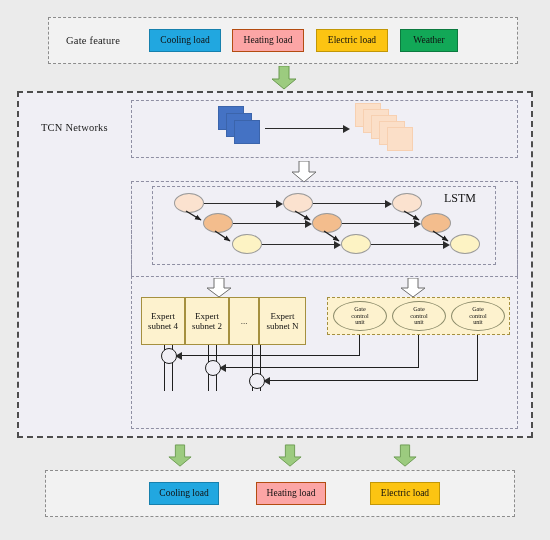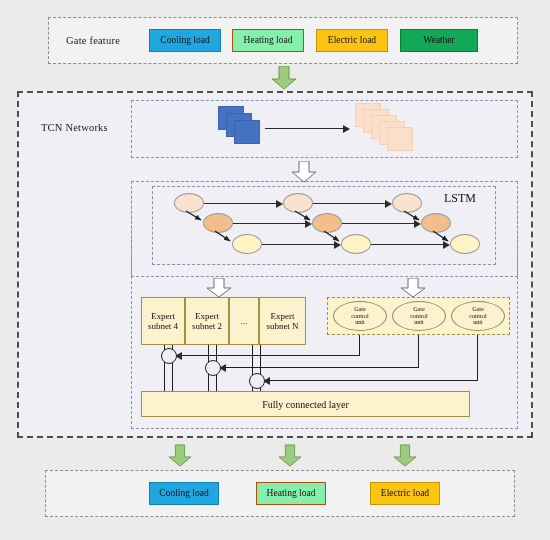--- a/index.html
+++ b/index.html
@@ -35,21 +35,21 @@
     white-space:nowrap;
   }
 
   
   .chip{
     border:1px solid #7a6a1a;
     font-size:9.5px;color:#111;
     line-height:1.05;
   }
   .chip.blue  {background:#21a7e0;border-color:#1680ad;}
-  .chip.orange{background:#86efac;border-color:#b34c11;}
+  .chip.orange{background:#fca5a5;border-color:#b34c11;}
   .chip.yellow{background:#fcc412;border-color:#c29706;}
   .chip.green {background:#12a857;border-color:#0c7a3f;}
 
   
   .card{border:1px solid #ffffff;}
   .card.blue{background:#4472c4;border-color:#3b64ab;}
   .card.peach{background:#fbdfc8;border-color:#f7d0b1;}
 
   
   .line-h{position:absolute;height:0;border-top:1.5px solid #2b2b2b;}
@@ -113,21 +113,21 @@
 
 <div id="root">
 
   <div class="abs panel-dash" style="left:48px;top:17px;width:470px;height:47px;"></div>
 
   <div class="abs sec-label" style="left:66px;top:33px;width:110px;height:16px;line-height:16px;">Gate feature</div>
 
   <div class="abs chip blue ctr" style="left:149px;top:29px;width:72px;height:23px;">Cooling load</div>
   <div class="abs chip orange ctr" style="left:232px;top:29px;width:72px;height:23px;">Heating load</div>
   <div class="abs chip yellow ctr" style="left:316px;top:29px;width:72px;height:23px;">Electric load</div>
-  <div class="abs chip green ctr" style="left:400px;top:29px;width:78px;height:23px;">Weather</div>
+  <div class="abs chip green ctr" style="left:400px;top:29px;width:58px;height:23px;">Weather</div>
 
   <div class="green-arrow" style="left:271px;top:66px;">
     <svg width="26" height="24" viewBox="0 0 26 24">
       <polygon points="8,0 18,0 18,13 25,13 13,23 1,13 8,13" fill="#9ccb7f" stroke="#6a9a50" stroke-width="1"></polygon>
     </svg>
   </div>
 
   <div class="abs panel-dashdot" style="left:17px;top:91px;width:516px;height:347px;"></div>
 
   <div class="abs inner-dashdot" style="left:131px;top:100px;width:387px;height:58px;"></div>
@@ -264,21 +264,20 @@
   <div class="arrowhead-l" style="left:175px;top:351.5px;"></div>
   <div class="hline" style="left:219px;top:367px;width:200px;"></div>
   <div class="arrowhead-l" style="left:219px;top:363.5px;"></div>
   <div class="hline" style="left:263px;top:380px;width:215px;"></div>
   <div class="arrowhead-l" style="left:263px;top:376.5px;"></div>
 
   <div class="junction" style="left:161px;top:348px;width:14px;height:14px;"></div>
   <div class="junction" style="left:205px;top:360px;width:14px;height:14px;"></div>
   <div class="junction" style="left:249px;top:373px;width:14px;height:14px;"></div>
 
-  <div class="abs fcl ctr" style="left:141px;top:391px;width:329px;height:26px;">Fully connected layer</div>
 
   <div class="green-arrow" style="left:168px;top:444px;">
     <svg width="24" height="24" viewBox="0 0 26 24">
       <polygon points="8,0 18,0 18,13 25,13 13,23 1,13 8,13" fill="#9ccb7f" stroke="#6a9a50" stroke-width="1"></polygon>
     </svg>
   </div>
   <div class="green-arrow" style="left:278px;top:444px;">
     <svg width="24" height="24" viewBox="0 0 26 24">
       <polygon points="8,0 18,0 18,13 25,13 13,23 1,13 8,13" fill="#9ccb7f" stroke="#6a9a50" stroke-width="1"></polygon>
     </svg>

